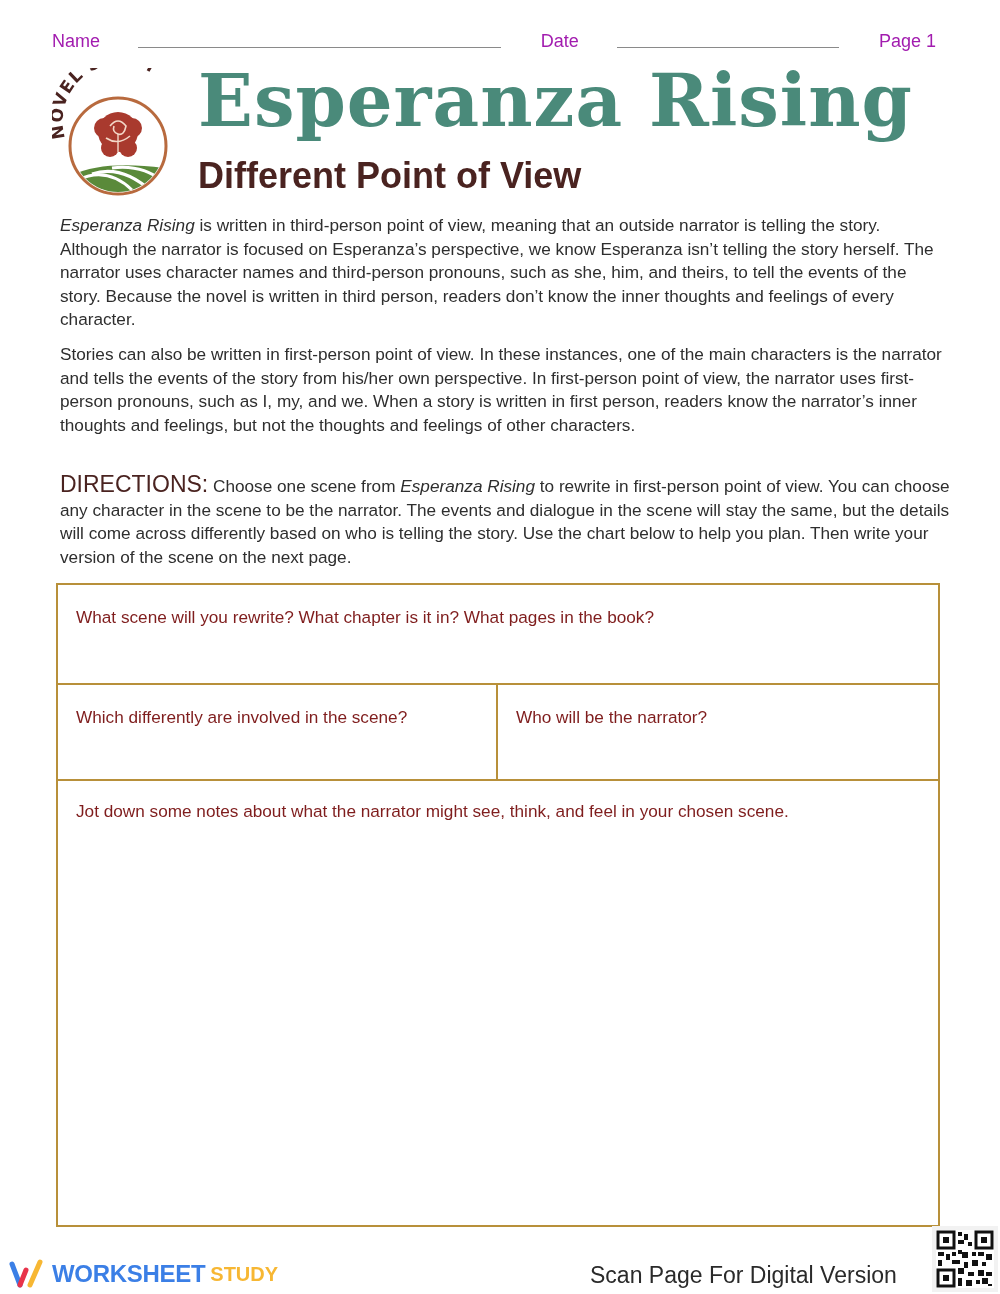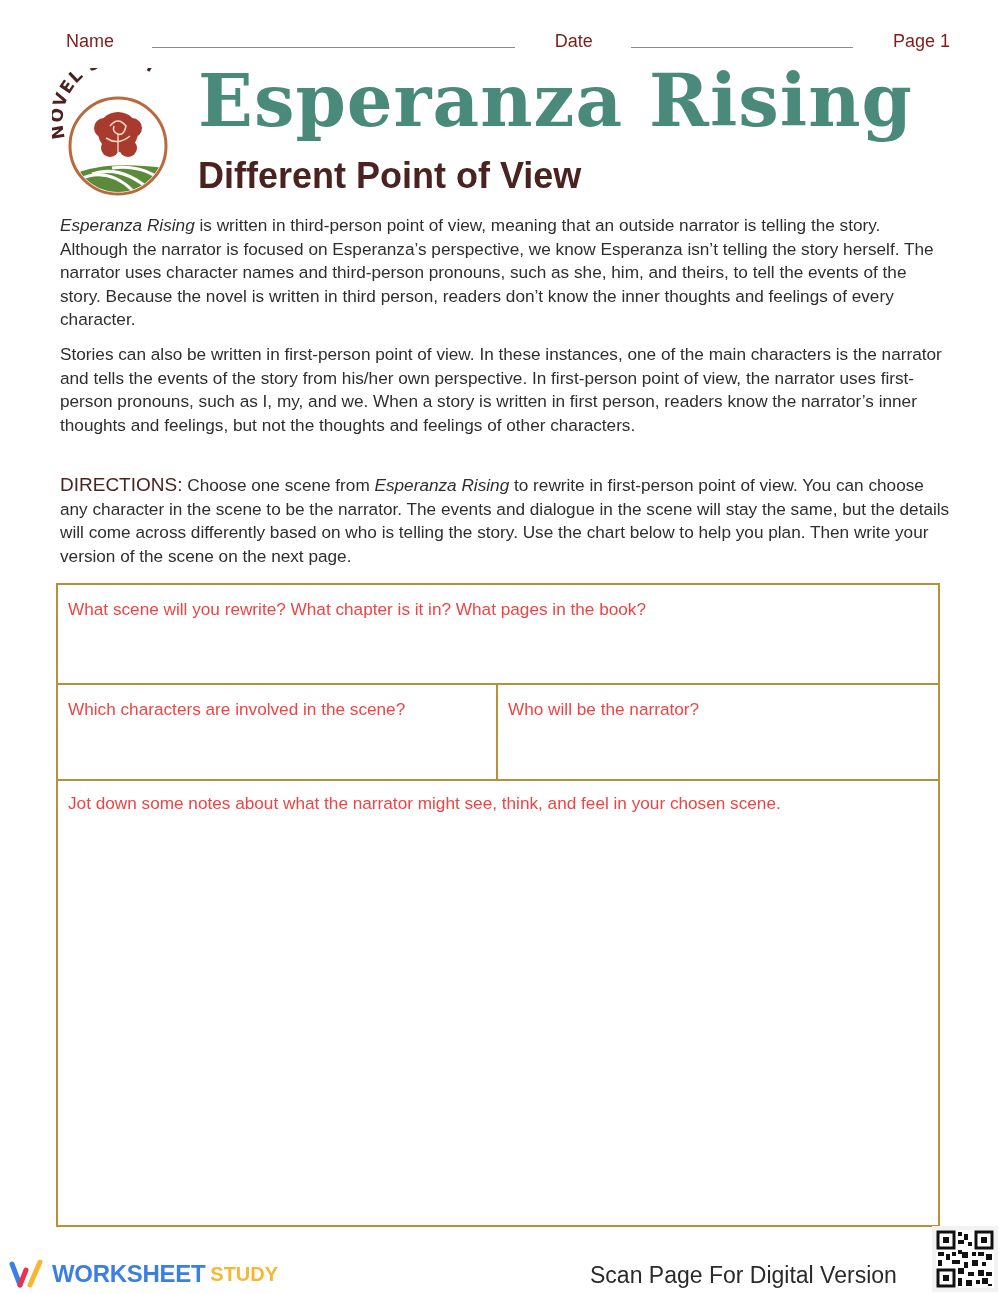--- a/index.html
+++ b/index.html
@@ -1,47 +1,47 @@
 <!DOCTYPE html>
 <html><head>
 <meta charset="utf-8">
 <style>
   html, body { margin: 0; padding: 0; background: #ffffff; }
   body { width: 1000px; height: 1294px; position: relative; overflow: hidden;
          font-family: "Liberation Sans", "DejaVu Sans", sans-serif; color: #2b2b2b; }
 
-  .header-row { position: absolute; top: 28px; left: 66px; width: 884px; height: 24px;
-                display: flex; align-items: flex-end; font-size: 18px; color: #7f1d1d; gap: 32px; }
+  .header-row { position: absolute; top: 28px; left: 52px; width: 884px; height: 24px;
+                display: flex; align-items: flex-end; font-size: 18px; color: #a21caf; gap: 32px; }
   .header-row .label { white-space: nowrap; }
   .header-row .line { border-bottom: 1.5px solid #8a8a8a; height: 0; margin: 0 8px 4px 6px; }
   .name-line { width: 434px; }
   .date-line { width: 266px; }
   .page-label { margin-left: auto; }
 
   .logo { position: absolute; left: 52px; top: 68px; width: 130px; height: 128px; }
 
   .title { position: absolute; left: 198px; top: 56px; font-family: "DejaVu Serif", "Liberation Serif", serif;
            font-weight: bold; font-size: 72px; color: #4a8a7a; letter-spacing: 1px; line-height: 90px; margin: 0; }
   .subtitle { position: absolute; left: 198px; top: 154px; font-size: 36px; color: #4a2320; line-height: 44px; margin: 0; }
 
   .para { position: absolute; left: 60px; width: 890px; font-size: 17.2px; line-height: 23.5px; color: #2e2e2e; margin: 0; }
   .p1 { top: 214px; }
   .p2 { top: 343px; }
   .p3 { top: 473px; }
-  .directions-label { color: #4a2320; font-size: 19px; }
+  .directions-label { color: #4a2320; font-size: 23px; }
   em { font-style: italic; }
 
   .plan-table { position: absolute; left: 56px; top: 583px; width: 884px; height: 644px;
                 border: 2.5px solid #b8903a; box-sizing: border-box; }
   .row1 { position: absolute; left: 0; top: 0; right: 0; height: 98px; border-bottom: 2.5px solid #b8903a; }
   .row2 { position: absolute; left: 0; top: 98px; right: 0; height: 96px; border-bottom: 2.5px solid #b8903a; display: flex; }
   .row2 .cell-left { width: 440px; height: 100%; border-right: 2.5px solid #b8903a; box-sizing: border-box; position: relative; }
   .row2 .cell-right { flex: 1; height: 100%; position: relative; }
   .row3 { position: absolute; left: 0; top: 194px; right: 0; bottom: 0; }
-  .prompt { position: absolute; left: 10px; top: 14px; font-size: 17.2px; color: #ef4444; margin: 0; }
+  .prompt { position: absolute; left: 10px; top: 14px; font-size: 17.2px; color: #7f1d1d; margin: 8px; }
   .row2 .prompt { top: 16px; }
   .row3 .prompt { top: 14px; }
   .answer-area { position: absolute; left: 0; right: 0; bottom: 0; top: 40px; background: transparent; border: none; }
 
   .footer-logo { position: absolute; left: 8px; top: 1258px; height: 32px; display: flex; align-items: center; }
   .footer-logo .w-mark { width: 40px; height: 32px; }
   .brand-1 { font-weight: bold; font-size: 24px; color: #3b7fe6; margin-left: 4px; letter-spacing: -0.3px; }
   .brand-2 { font-weight: bold; font-size: 20px; color: #f7b733; margin-left: 5px; }
 
   .scan-text { position: absolute; left: 590px; top: 1262px; font-size: 23px; color: #2a2a2a; }
@@ -98,21 +98,21 @@
 
 <p class="para p3"><span class="directions-label">DIRECTIONS:</span><span> Choose one scene from </span><em>Esperanza Rising</em><span> to rewrite in first-person point of view. You can choose any character in the scene to be the narrator. The events and dialogue in the scene will stay the same, but the details will come across differently based on who is telling the story. Use the chart below to help you plan. Then write your version of the scene on the next page.</span></p>
 
 <div class="plan-table">
   <div class="row1">
     <p class="prompt">What scene will you rewrite? What chapter is it in? What pages in the book?</p>
     <div class="answer-area"></div>
   </div>
   <div class="row2">
     <div class="cell-left">
-      <p class="prompt">Which characters are involved in the scene?</p>
+      <p class="prompt">Which differently are involved in the scene?</p>
       <div class="answer-area"></div>
     </div>
     <div class="cell-right">
       <p class="prompt">Who will be the narrator?</p>
       <div class="answer-area"></div>
     </div>
   </div>
   <div class="row3">
     <p class="prompt">Jot down some notes about what the narrator might see, think, and feel in your chosen scene.</p>
     <div class="answer-area"></div>

